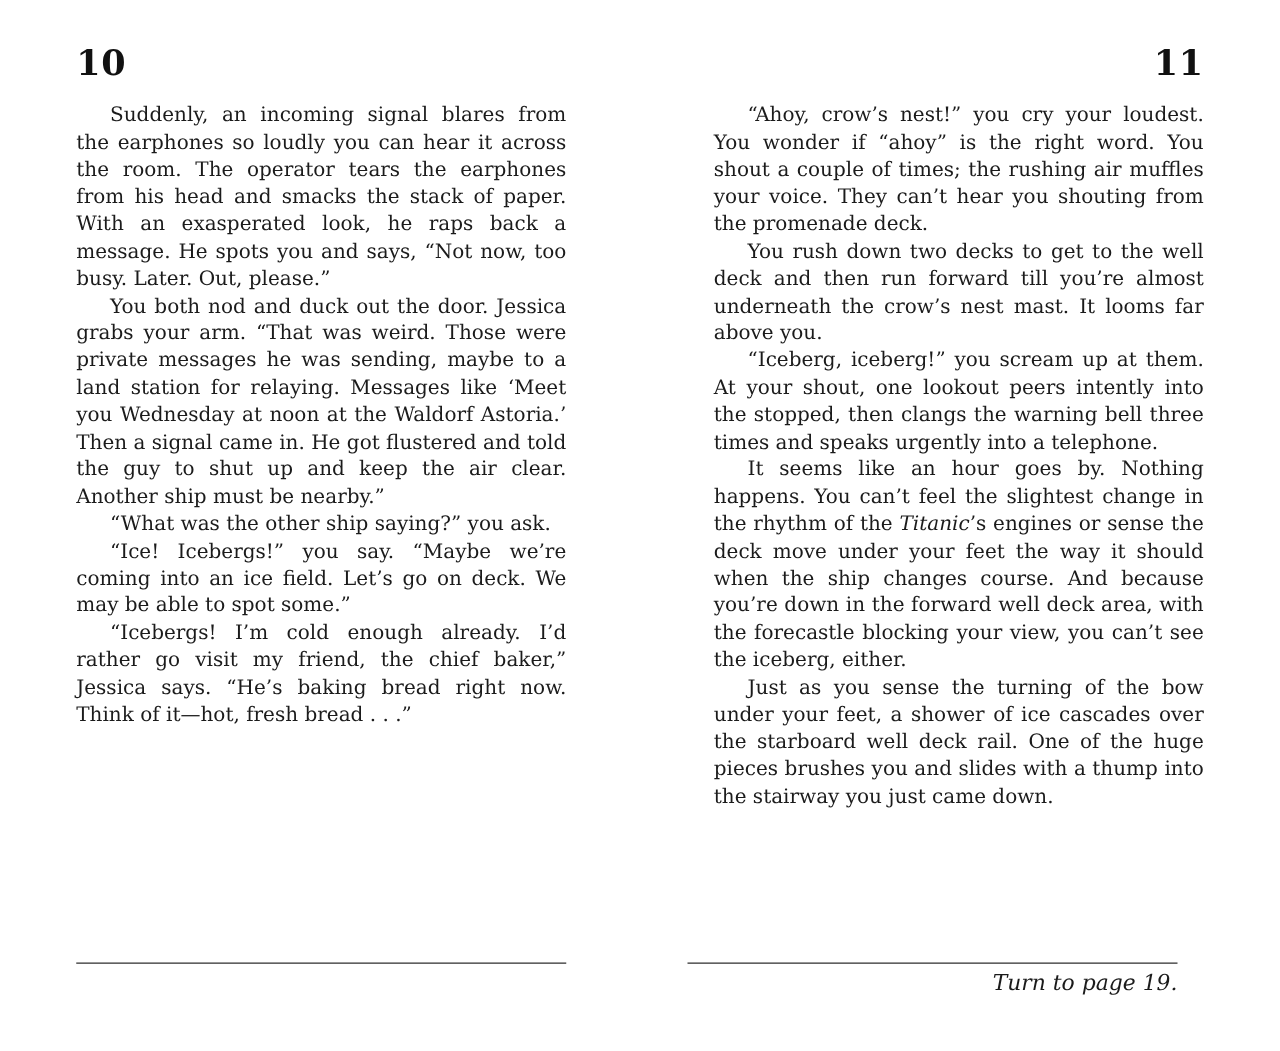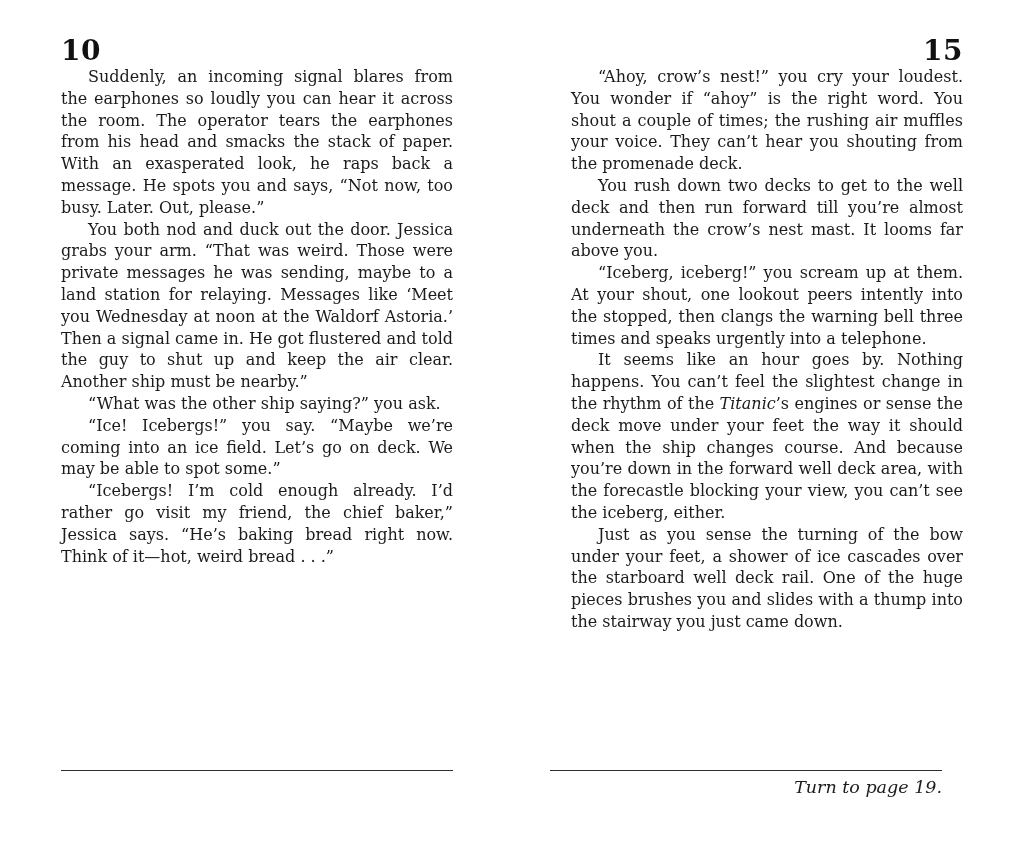--- a/index.html
+++ b/index.html
@@ -24,21 +24,21 @@
   .page-right { left: 571px; }
   .page-number {
     font-size: 28px;
     font-weight: bold;
     line-height: 30px;
     color: #111111;
     letter-spacing: 0.5px;
   }
   .page-right .page-number { text-align: right; }
   .body-text {
-    margin-top: 0;
+    margin-top: 15px;
     font-size: 16px;
     line-height: 21.8px;
     text-align: justify;
     text-justify: inter-word;
   }
   .body-text p {
     margin: 0;
     padding: 0;
     text-indent: 27px;
   }
@@ -66,30 +66,30 @@
 </head>
 <body>
 
 <div class="page page-left">
   <div class="page-number">10</div>
   <div class="body-text">
     <p>Suddenly, an incoming signal blares from the earphones so loudly you can hear it across the room. The operator tears the earphones from his head and smacks the stack of paper. With an exasperated look, he raps back a message. He spots you and says, “Not now, too busy. Later. Out, please.”</p>
     <p>You both nod and duck out the door. Jessica grabs your arm. “That was weird. Those were private messages he was sending, maybe to a land station for relaying. Messages like ‘Meet you Wednesday at noon at the Waldorf Astoria.’ Then a signal came in. He got flustered and told the guy to shut up and keep the air clear. Another ship must be nearby.”</p>
     <p>“What was the other ship saying?” you ask.</p>
     <p>“Ice! Icebergs!” you say. “Maybe we’re coming into an ice field. Let’s go on deck. We may be able to spot some.”</p>
-    <p>“Icebergs! I’m cold enough already. I’d rather go visit my friend, the chief baker,” Jessica says. “He’s baking bread right now. Think of it—hot, weird bread . . .”</p>
+    <p>“Icebergs! I’m cold enough already. I’d rather go visit my friend, the chief baker,” Jessica says. “He’s baking bread right now. Think of it—hot, fresh bread . . .”</p>
   </div>
 </div>
 
 <div class="footer footer-left">
   <hr class="footer-rule">
 </div>
 
 <div class="page page-right">
-  <div class="page-number">15</div>
+  <div class="page-number">11</div>
   <div class="body-text">
     <p>“Ahoy, crow’s nest!” you cry your loudest. You wonder if “ahoy” is the right word. You shout a couple of times; the rushing air muffles your voice. They can’t hear you shouting from the promenade deck.</p>
     <p>You rush down two decks to get to the well deck and then run forward till you’re almost underneath the crow’s nest mast. It looms far above you.</p>
     <p>“Iceberg, iceberg!” you scream up at them. At your shout, one lookout peers intently into the stopped, then clangs the warning bell three times and speaks urgently into a telephone.</p>
     <p><span>It seems like an hour goes by. Nothing happens. You can’t feel the slightest change in the rhythm of the </span><span class="italic-title">Titanic</span><span>’s engines or sense the deck move under your feet the way it should when the ship changes course. And because you’re down in the forward well deck area, with the forecastle blocking your view, you can’t see the iceberg, either.</span></p>
     <p>Just as you sense the turning of the bow under your feet, a shower of ice cascades over the starboard well deck rail. One of the huge pieces brushes you and slides with a thump into the stairway you just came down.</p>
   </div>
 </div>
 
 <div class="footer footer-right">

